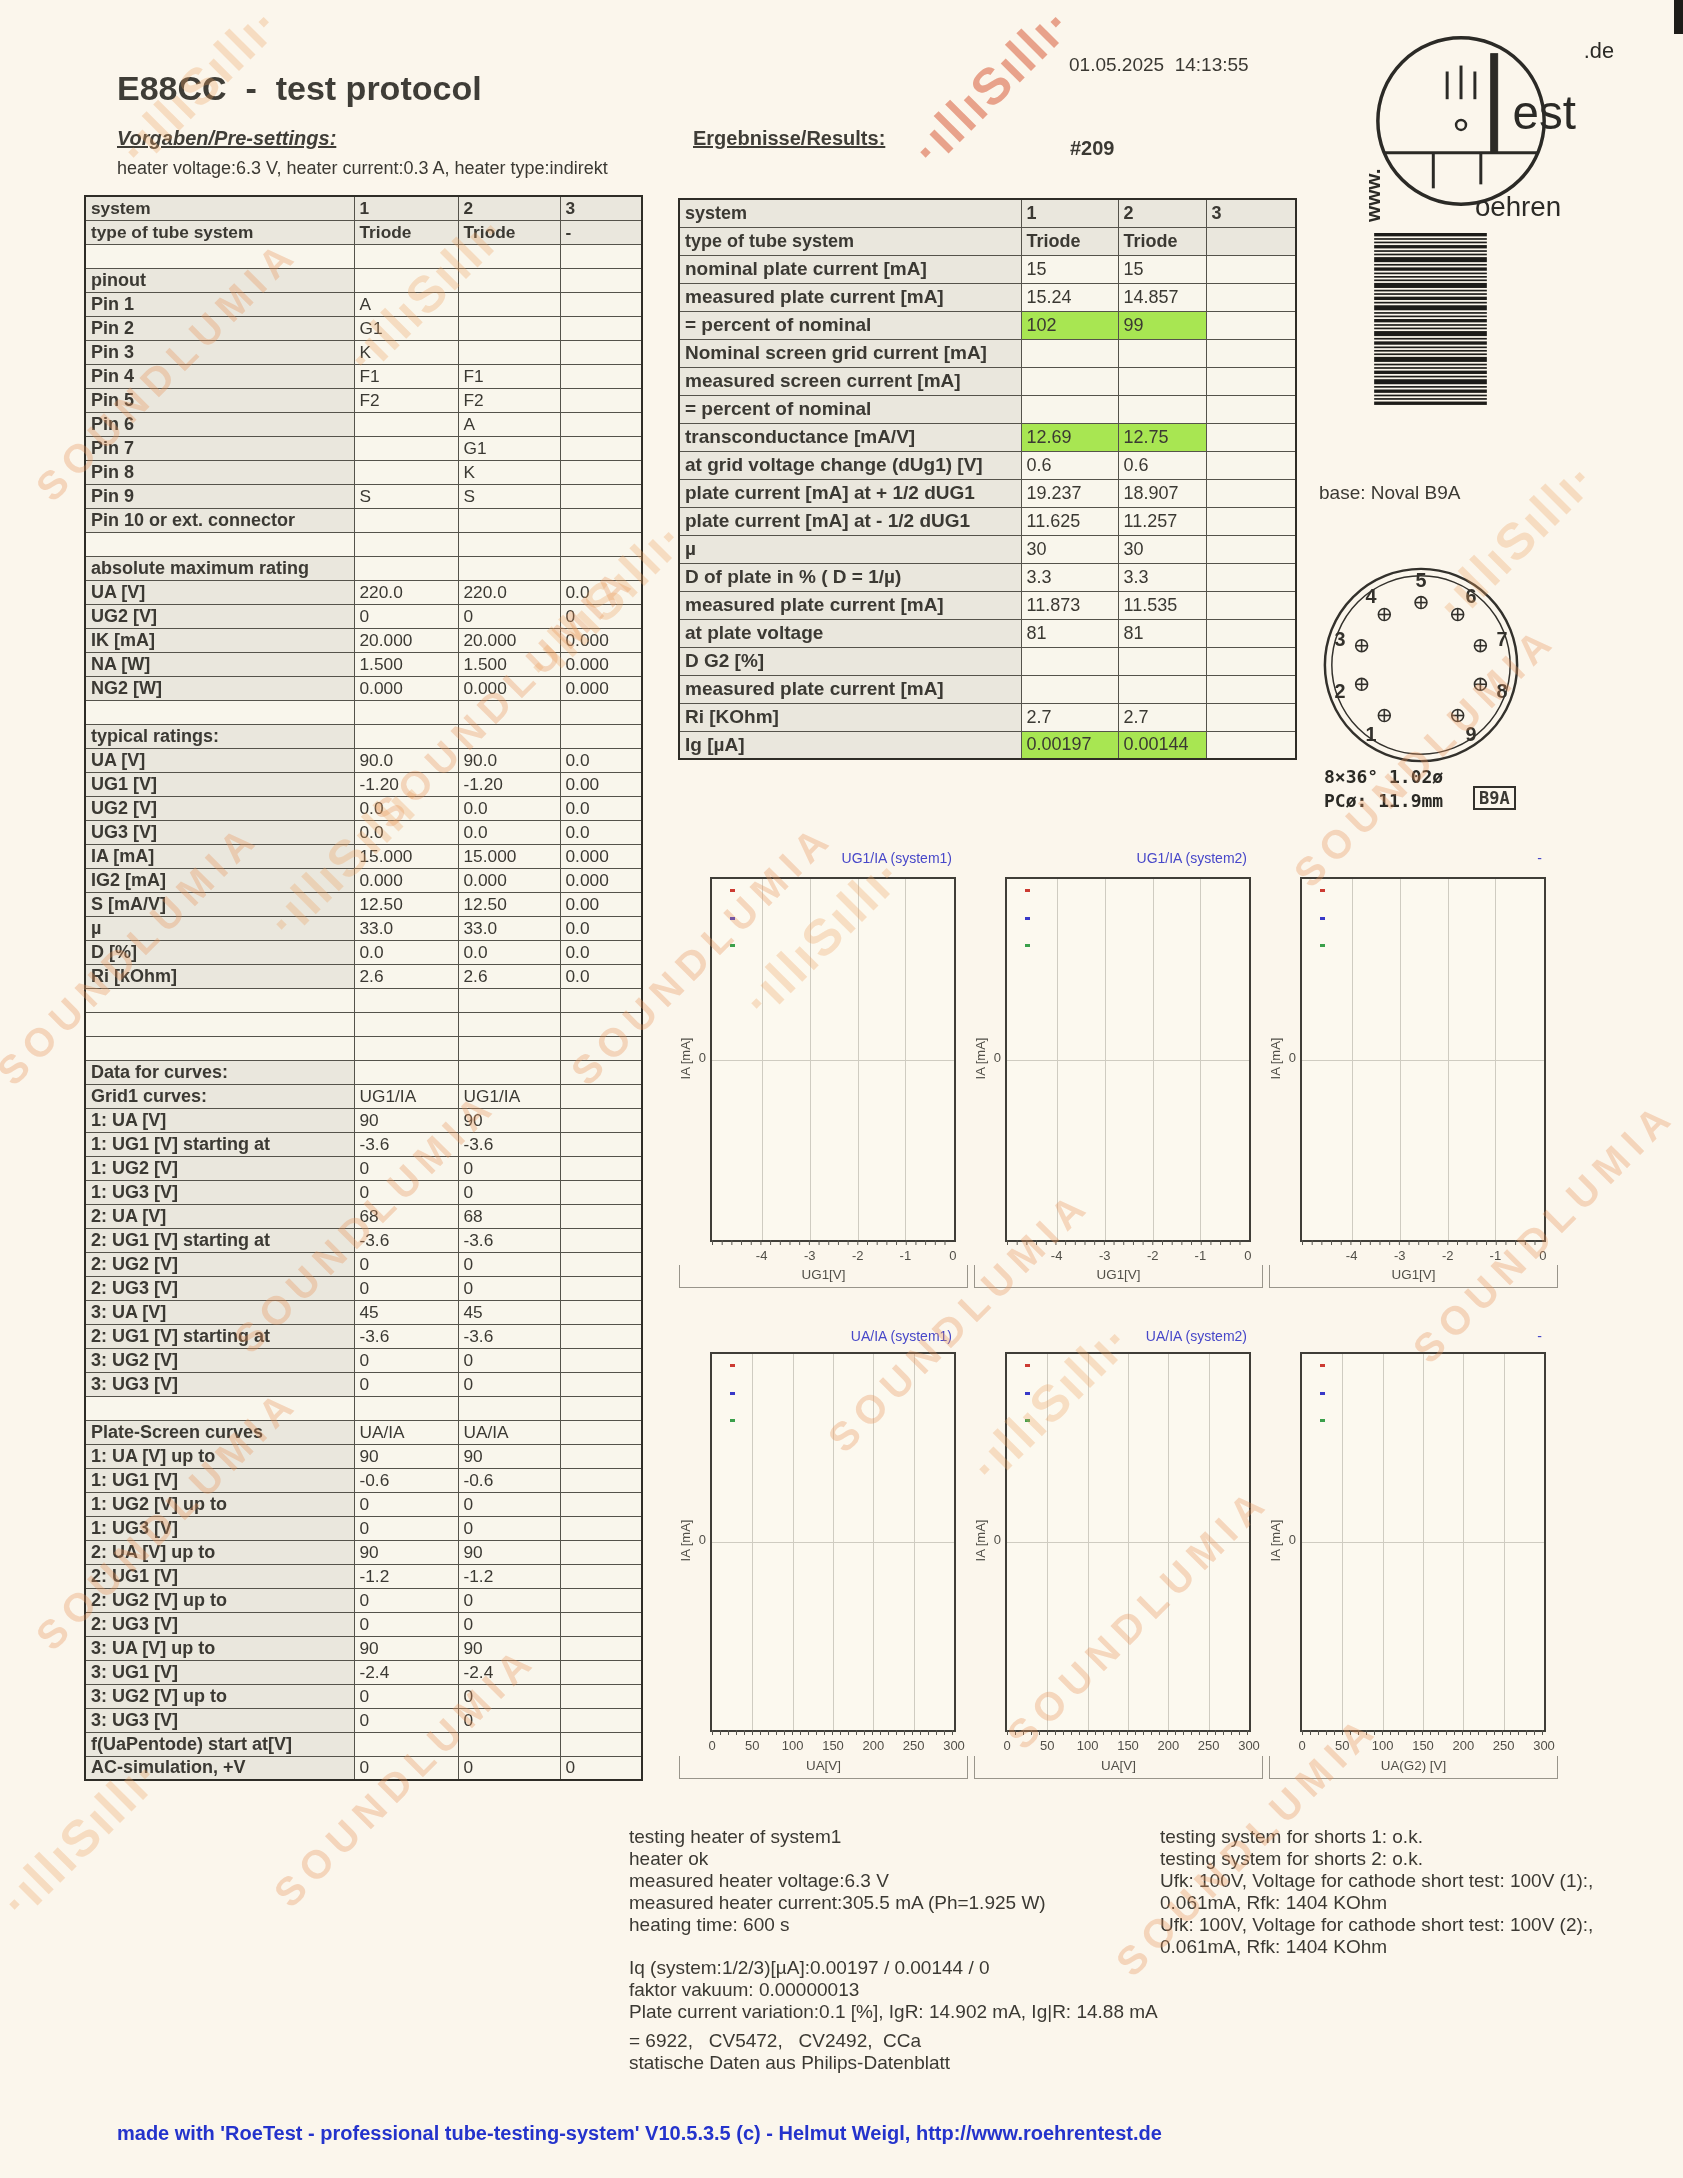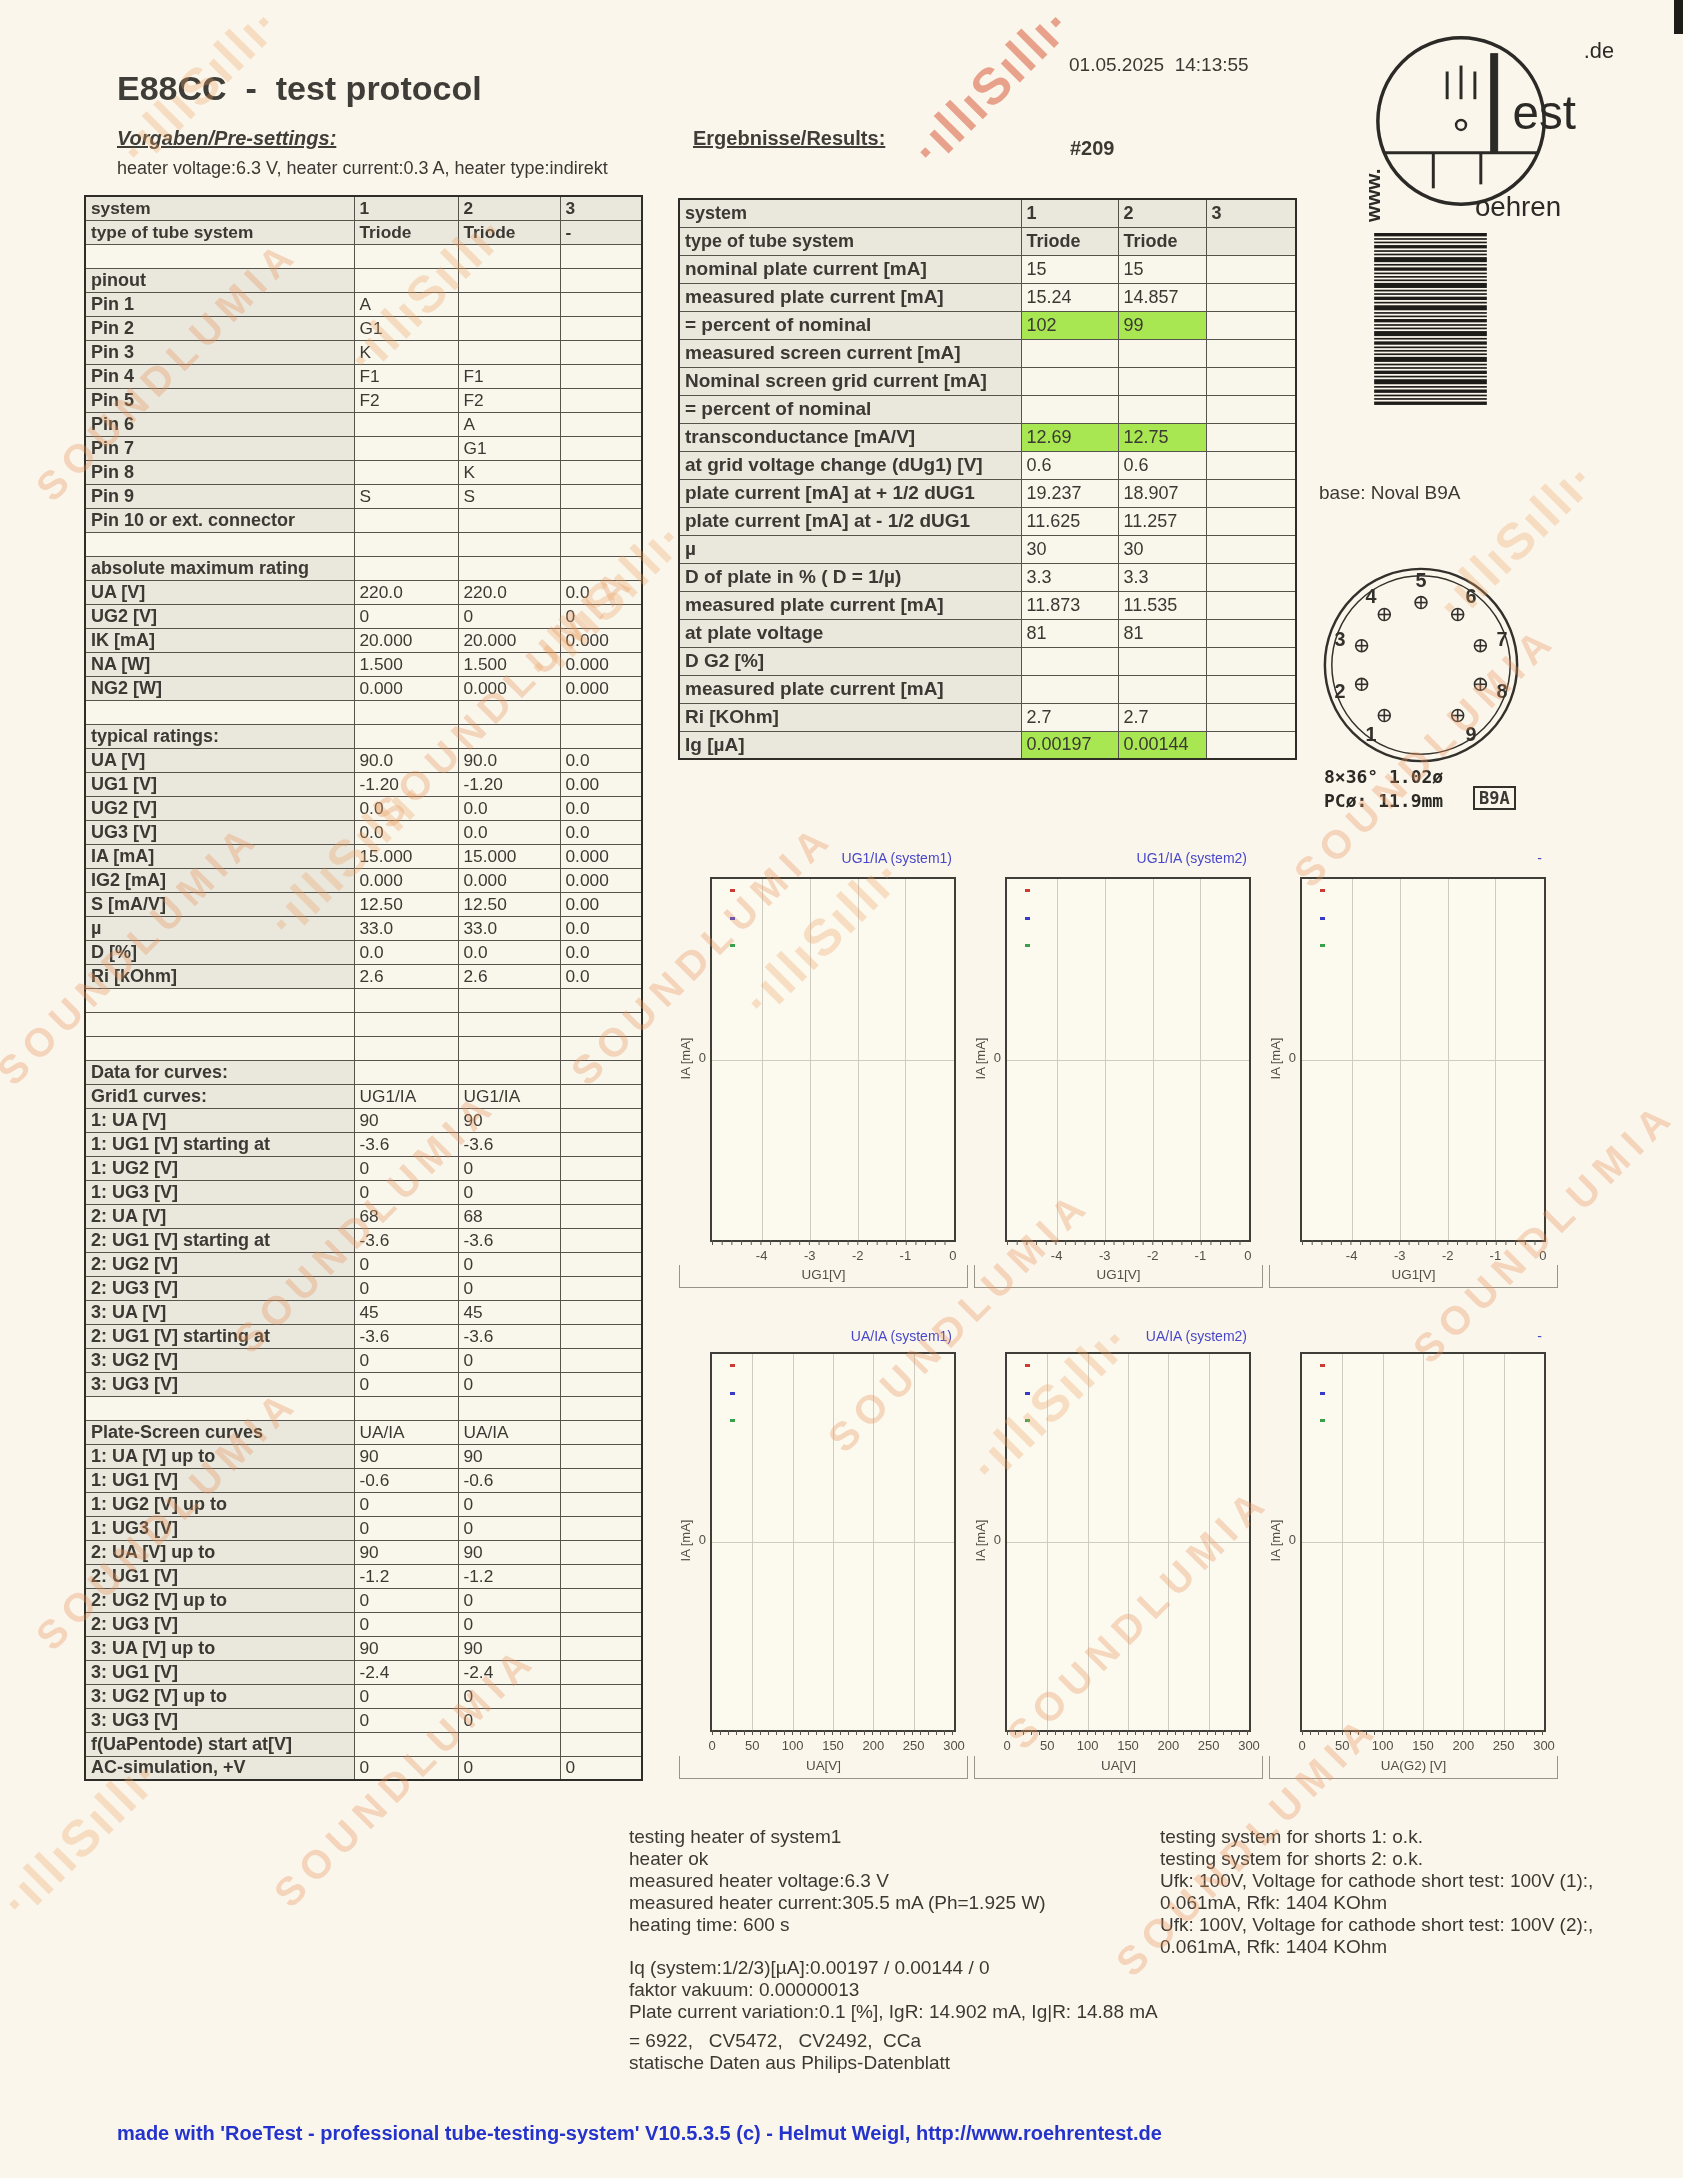--- a/index.html
+++ b/index.html
@@ -578,27 +578,27 @@
           <td class="val">14.857</td>
           <td class="val"></td>
         </tr>
         <tr>
           <td class="lab">= percent of nominal</td>
           <td class="val grn">102</td>
           <td class="val grn">99</td>
           <td class="val"></td>
         </tr>
         <tr>
+          <td class="lab">Nominal screen grid current [mA]</td>
+          <td class="val"></td>
+          <td class="val"></td>
+          <td class="val"></td>
+        </tr>
+        <tr>
           <td class="lab">measured screen current [mA]</td>
-          <td class="val"></td>
-          <td class="val"></td>
-          <td class="val"></td>
-        </tr>
-        <tr>
-          <td class="lab">Nominal screen grid current [mA]</td>
           <td class="val"></td>
           <td class="val"></td>
           <td class="val"></td>
         </tr>
         <tr>
           <td class="lab">= percent of nominal</td>
           <td class="val"></td>
           <td class="val"></td>
           <td class="val"></td>
         </tr>

